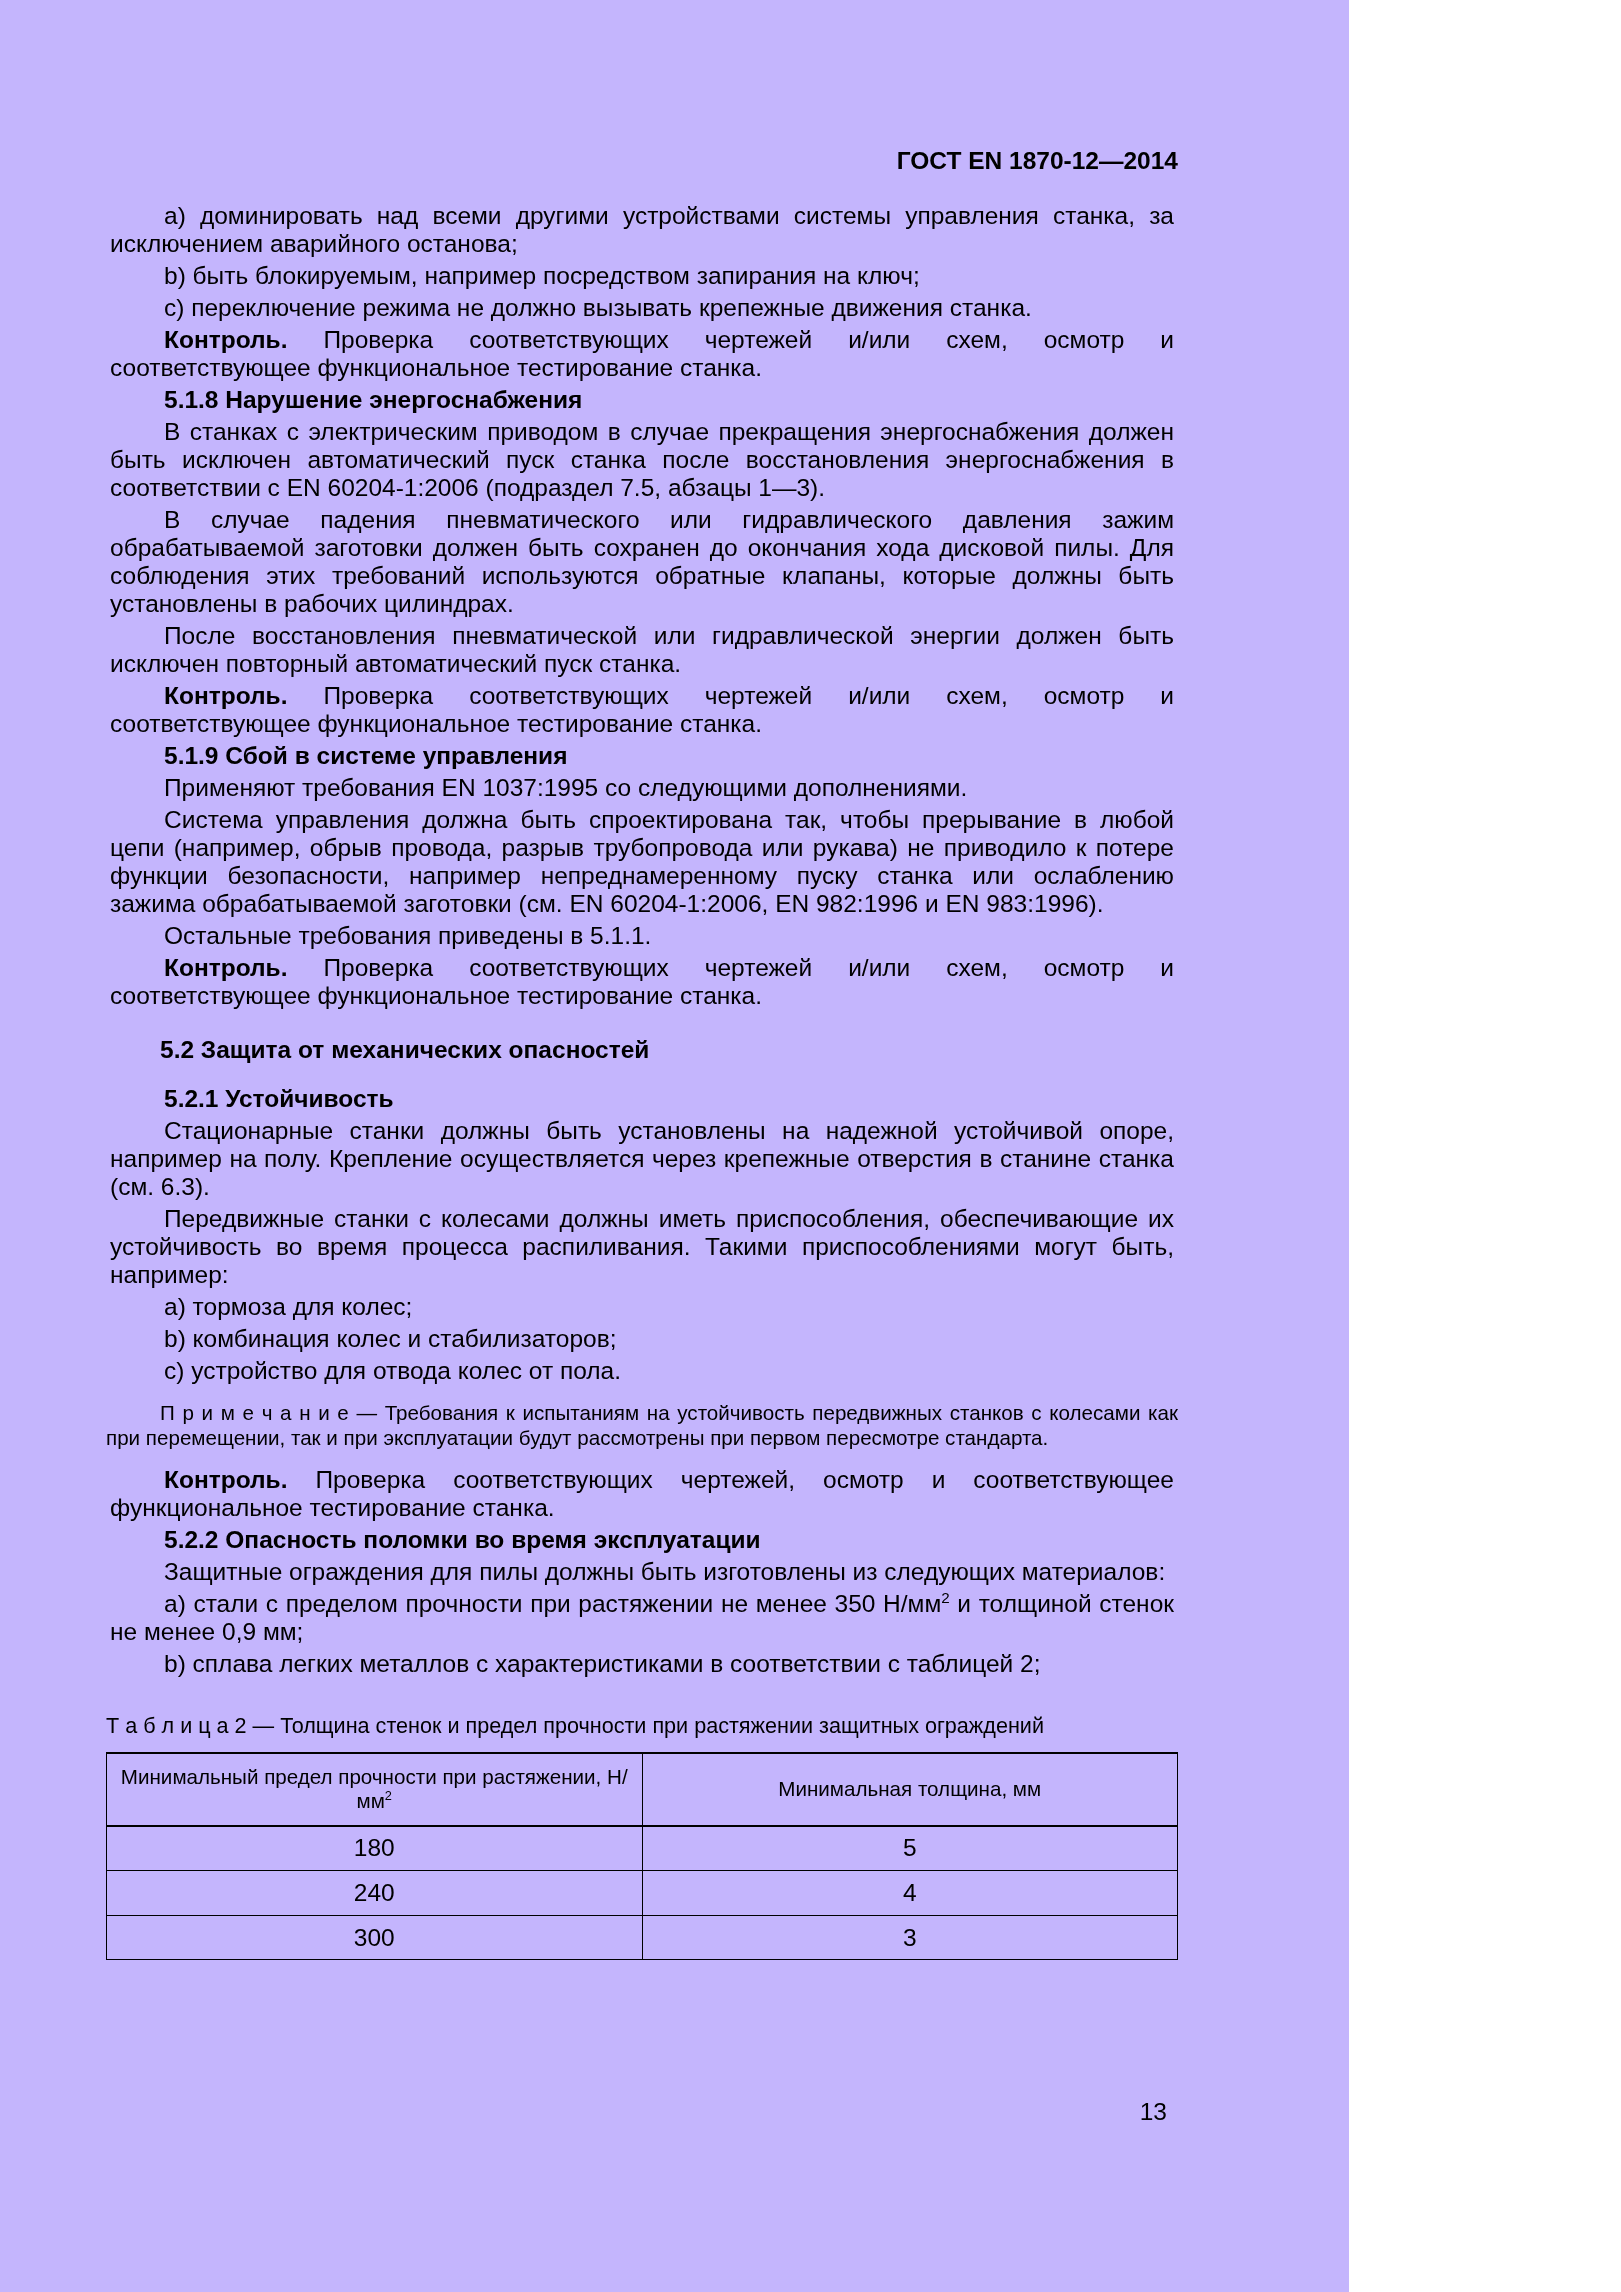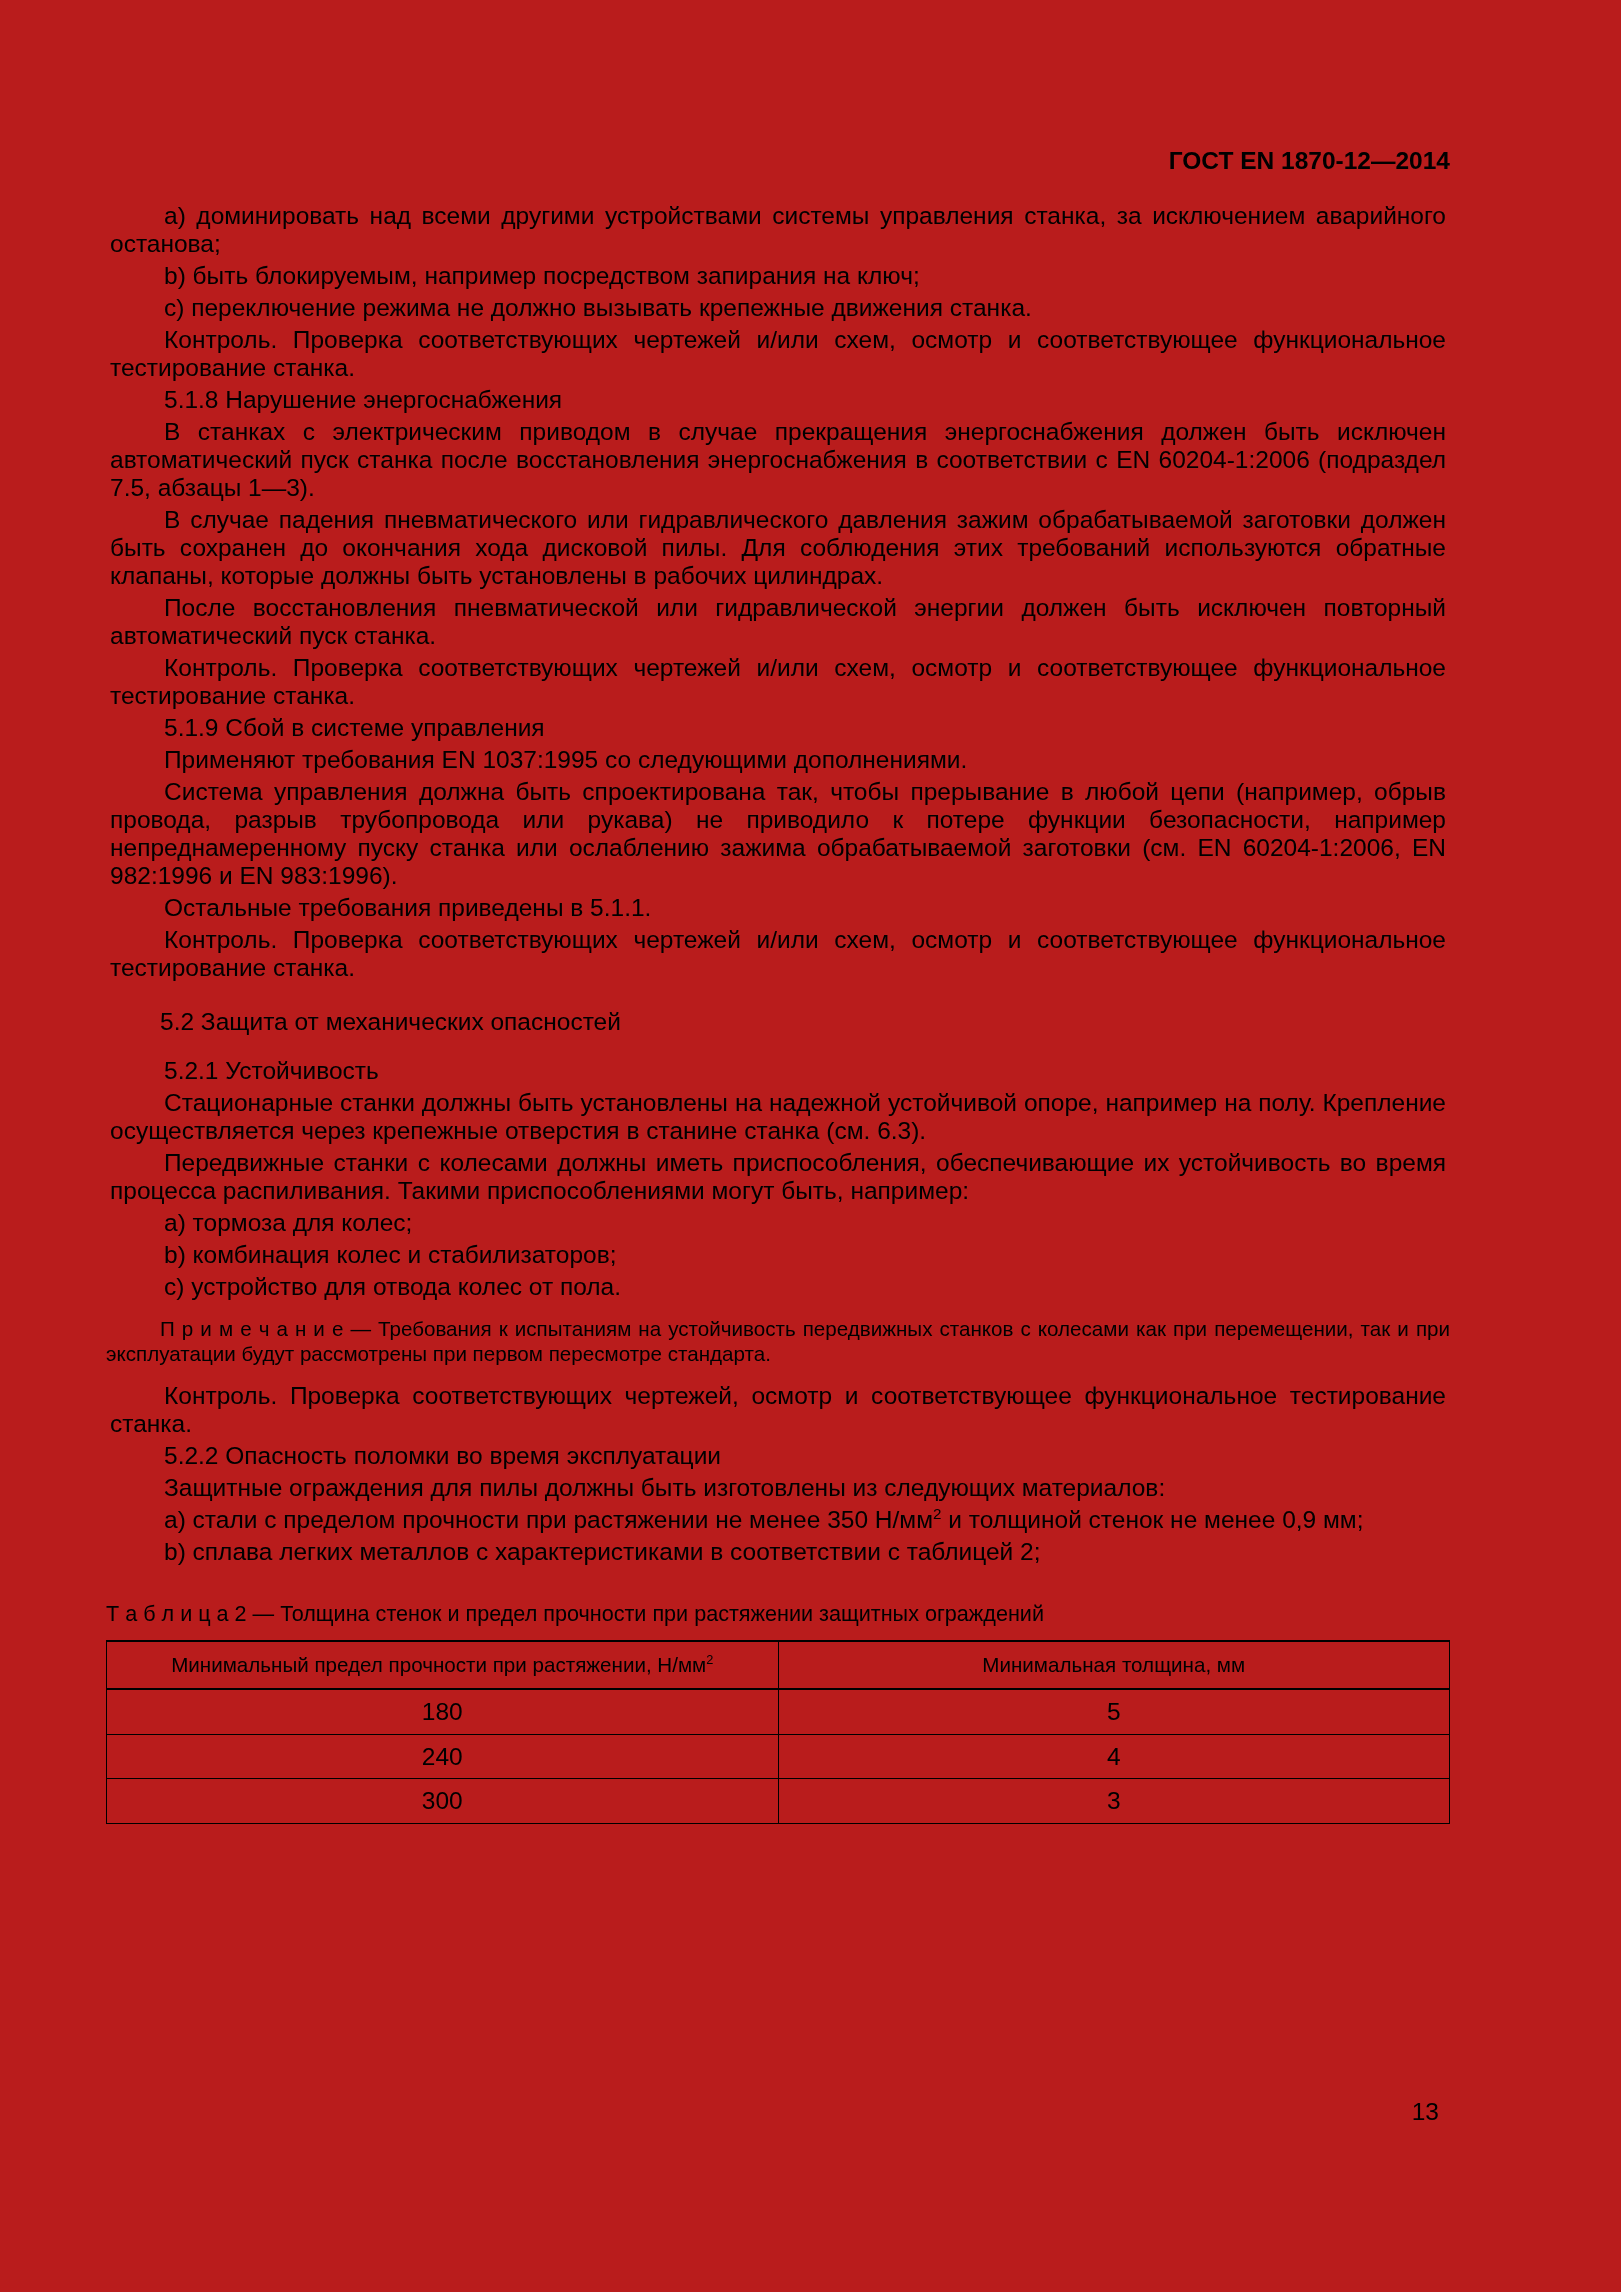--- a/index.html
+++ b/index.html
@@ -2,23 +2,23 @@
 <html><head>
 <meta charset="utf-8">
 <style>
   html, body {
     margin: 0;
     padding: 0;
     background: #ffffff;
   }
   .page {
     position: relative;
-    width: 1621px;
+    width: 1349px;
     height: 2293px;
-    background: #b91c1c;
+    background: #c4b5fd;
     color: #000000;
     font-family: "Liberation Sans", sans-serif;
     box-sizing: border-box;
     padding: 147px 171px 0 106px;
   }
   .doc-header {
     font-size: 24.5px;
     font-weight: bold;
     text-align: right;
     margin-bottom: 27.4px;
@@ -26,21 +26,21 @@
   .body-text {
     font-size: 24.5px;
     line-height: 28px;
     text-align: justify;
   }
   .body-text p {
     margin: 4px;
     text-indent: 54px;
   }
   .bold {
-    font-weight: normal;
+    font-weight: bold;
   }
   .section-head {
     margin: 25.5px 0 21.6px 0 !important;
   }
   .note {
     font-size: 20.6px;
     line-height: 24.5px;
     margin: 15.7px 0 15.7px 0 !important;
   }
   sup {

